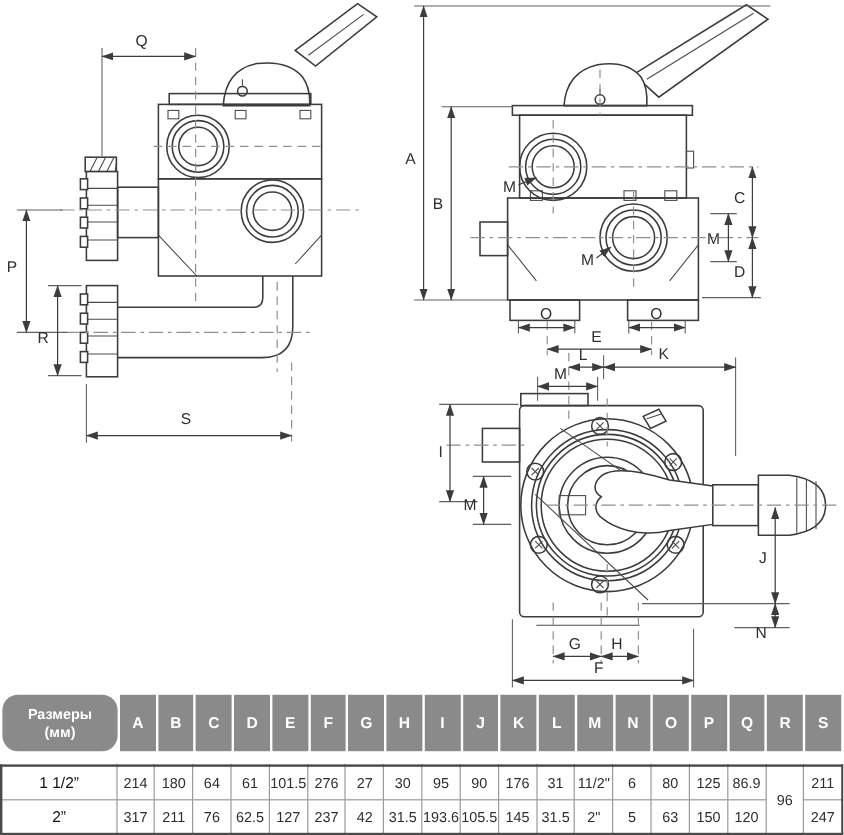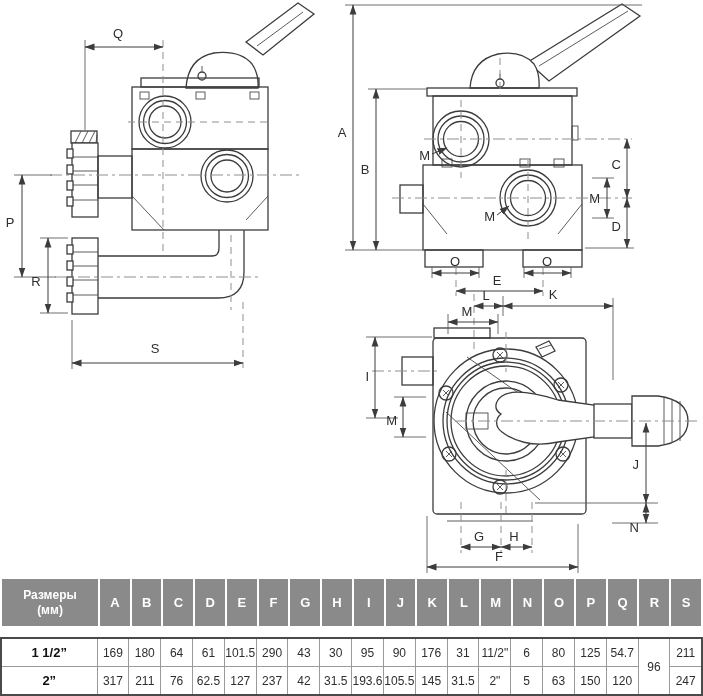--- a/index.html
+++ b/index.html
@@ -15,28 +15,28 @@
   .t   { fill:none; stroke:#4a4a4a; stroke-width:0.9; }
   .dim { fill:none; stroke:#3c3c3c; stroke-width:1; }
   .ext { fill:none; stroke:#5f5f5f; stroke-width:0.9; }
   .cl  { fill:none; stroke:#8f8f8f; stroke-width:1; stroke-dasharray:12 4 3 4; }
   .dl  { fill:none; stroke:#8f8f8f; stroke-width:1; stroke-dasharray:7 5; }
 
   
   .hdr-table { width:703px; table-layout:fixed; border-collapse:separate; border-spacing:2px 0; margin-top:2px; }
   .hdr-table th { background:#8a8a8a; color:#fff; font-weight:bold; font-size:13px; height:47px;
                   text-align:center; vertical-align:middle; padding:0; }
-  .hdr-table th.size-head { font-size:12px; line-height:1.25; }
+  .hdr-table th.size-head { font-size:12px; line-height:1.25;border-radius:13px; }
   .col-size { width:96px; }
 
   .body-table { width:703px; table-layout:fixed; border-collapse:collapse; margin-top:11px;
                 border:2px solid #4a4a4a; }
   .body-table td, .body-table th { border:1px solid #9a9a9a; height:27px; text-align:center;
                 vertical-align:middle; font-size:12px; color:#2e2e2e; padding:0; }
-  .body-table th { font-size:13px; font-weight:bold; color:#111; }
+  .body-table th { font-size:13px; font-weight:normal; color:#111; }
 </style>
 </head>
 <body>
 
 <div class="sheet">
 
 <svg width="703" height="577" viewBox="0 0 703 577">
   <defs>
     <marker id="arr" markerWidth="11" markerHeight="8" refX="9.5" refY="4" orient="auto-start-reverse" markerUnits="userSpaceOnUse">
       <path d="M0,0.6 L10,4 L0,7.4 Z" fill="#3c3c3c"></path>
@@ -408,37 +408,37 @@
         <col>
         <col>
         <col>
         <col>
         <col>
         <col>
       </colgroup>
   <tbody>
         <tr>
           <th>1 1/2”</th>
-          <td>169</td>
+          <td>214</td>
           <td>180</td>
           <td>64</td>
           <td>61</td>
           <td>101.5</td>
-          <td>290</td>
-          <td>43</td>
+          <td>276</td>
+          <td>27</td>
           <td>30</td>
           <td>95</td>
           <td>90</td>
           <td>176</td>
           <td>31</td>
           <td>11/2"</td>
           <td>6</td>
           <td>80</td>
           <td>125</td>
-          <td>54.7</td>
+          <td>86.9</td>
           <td rowspan="2">96</td>
           <td>211</td>
         </tr>
         <tr>
           <th>2”</th>
           <td>317</td>
           <td>211</td>
           <td>76</td>
           <td>62.5</td>
           <td>127</td>

